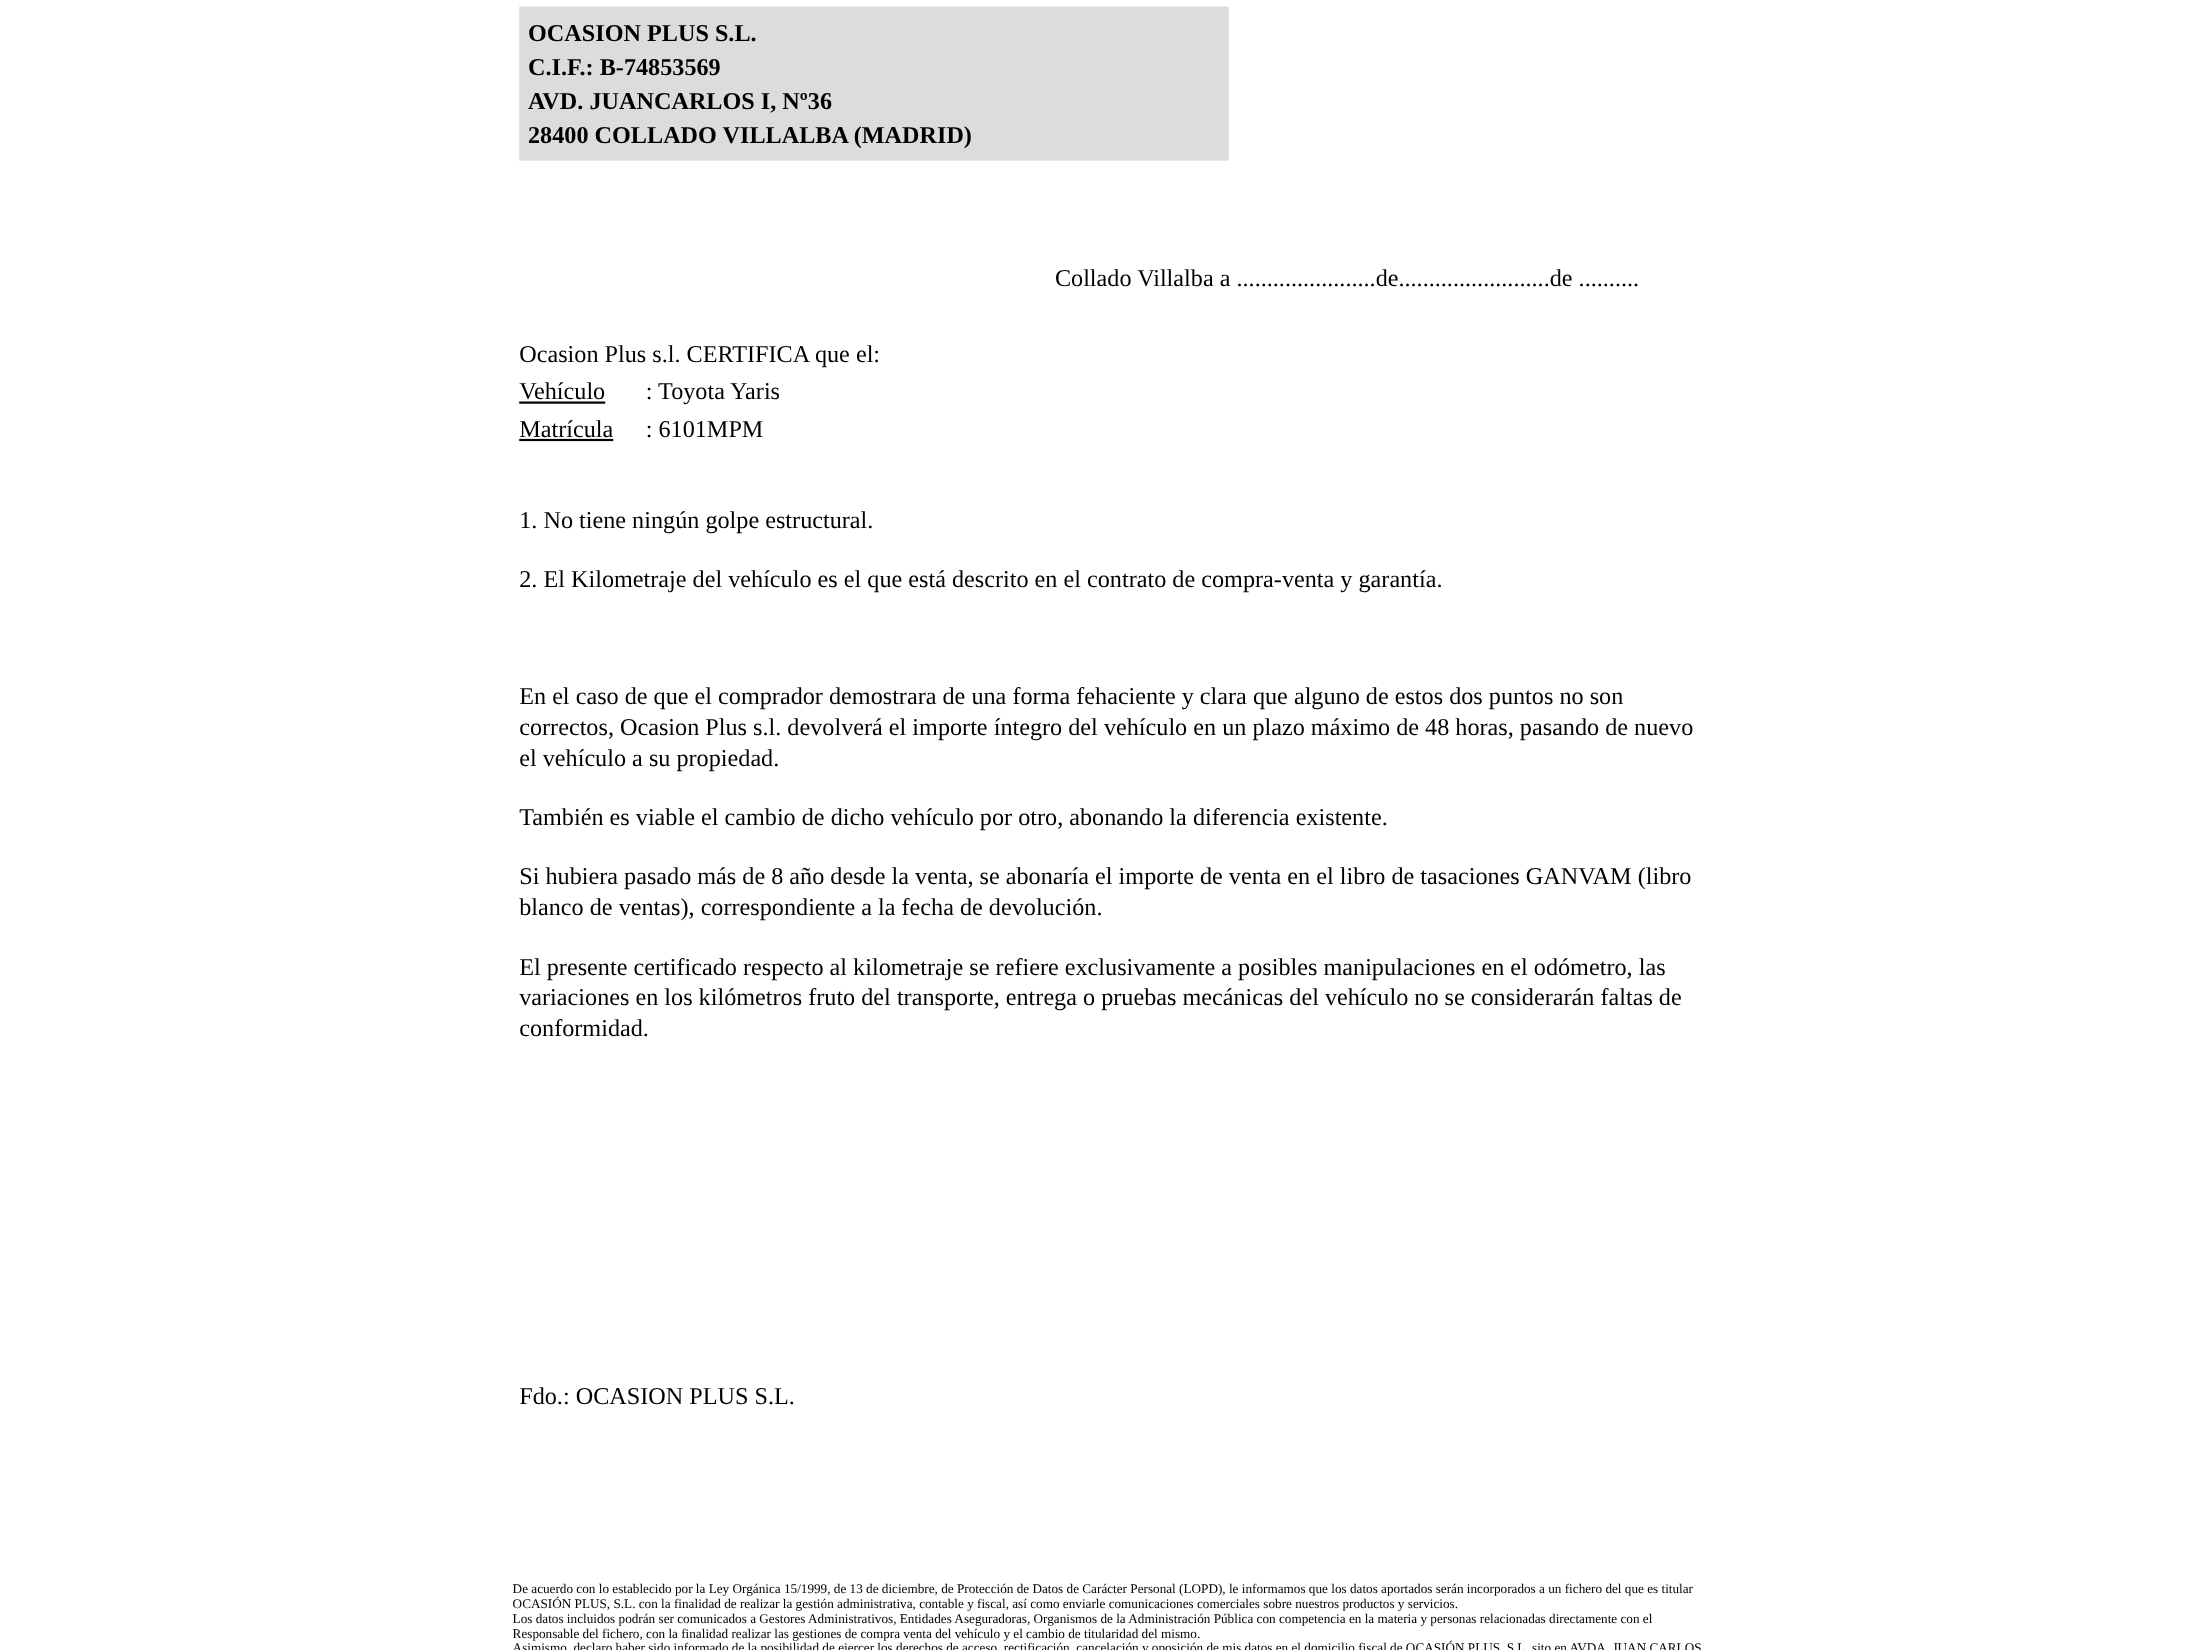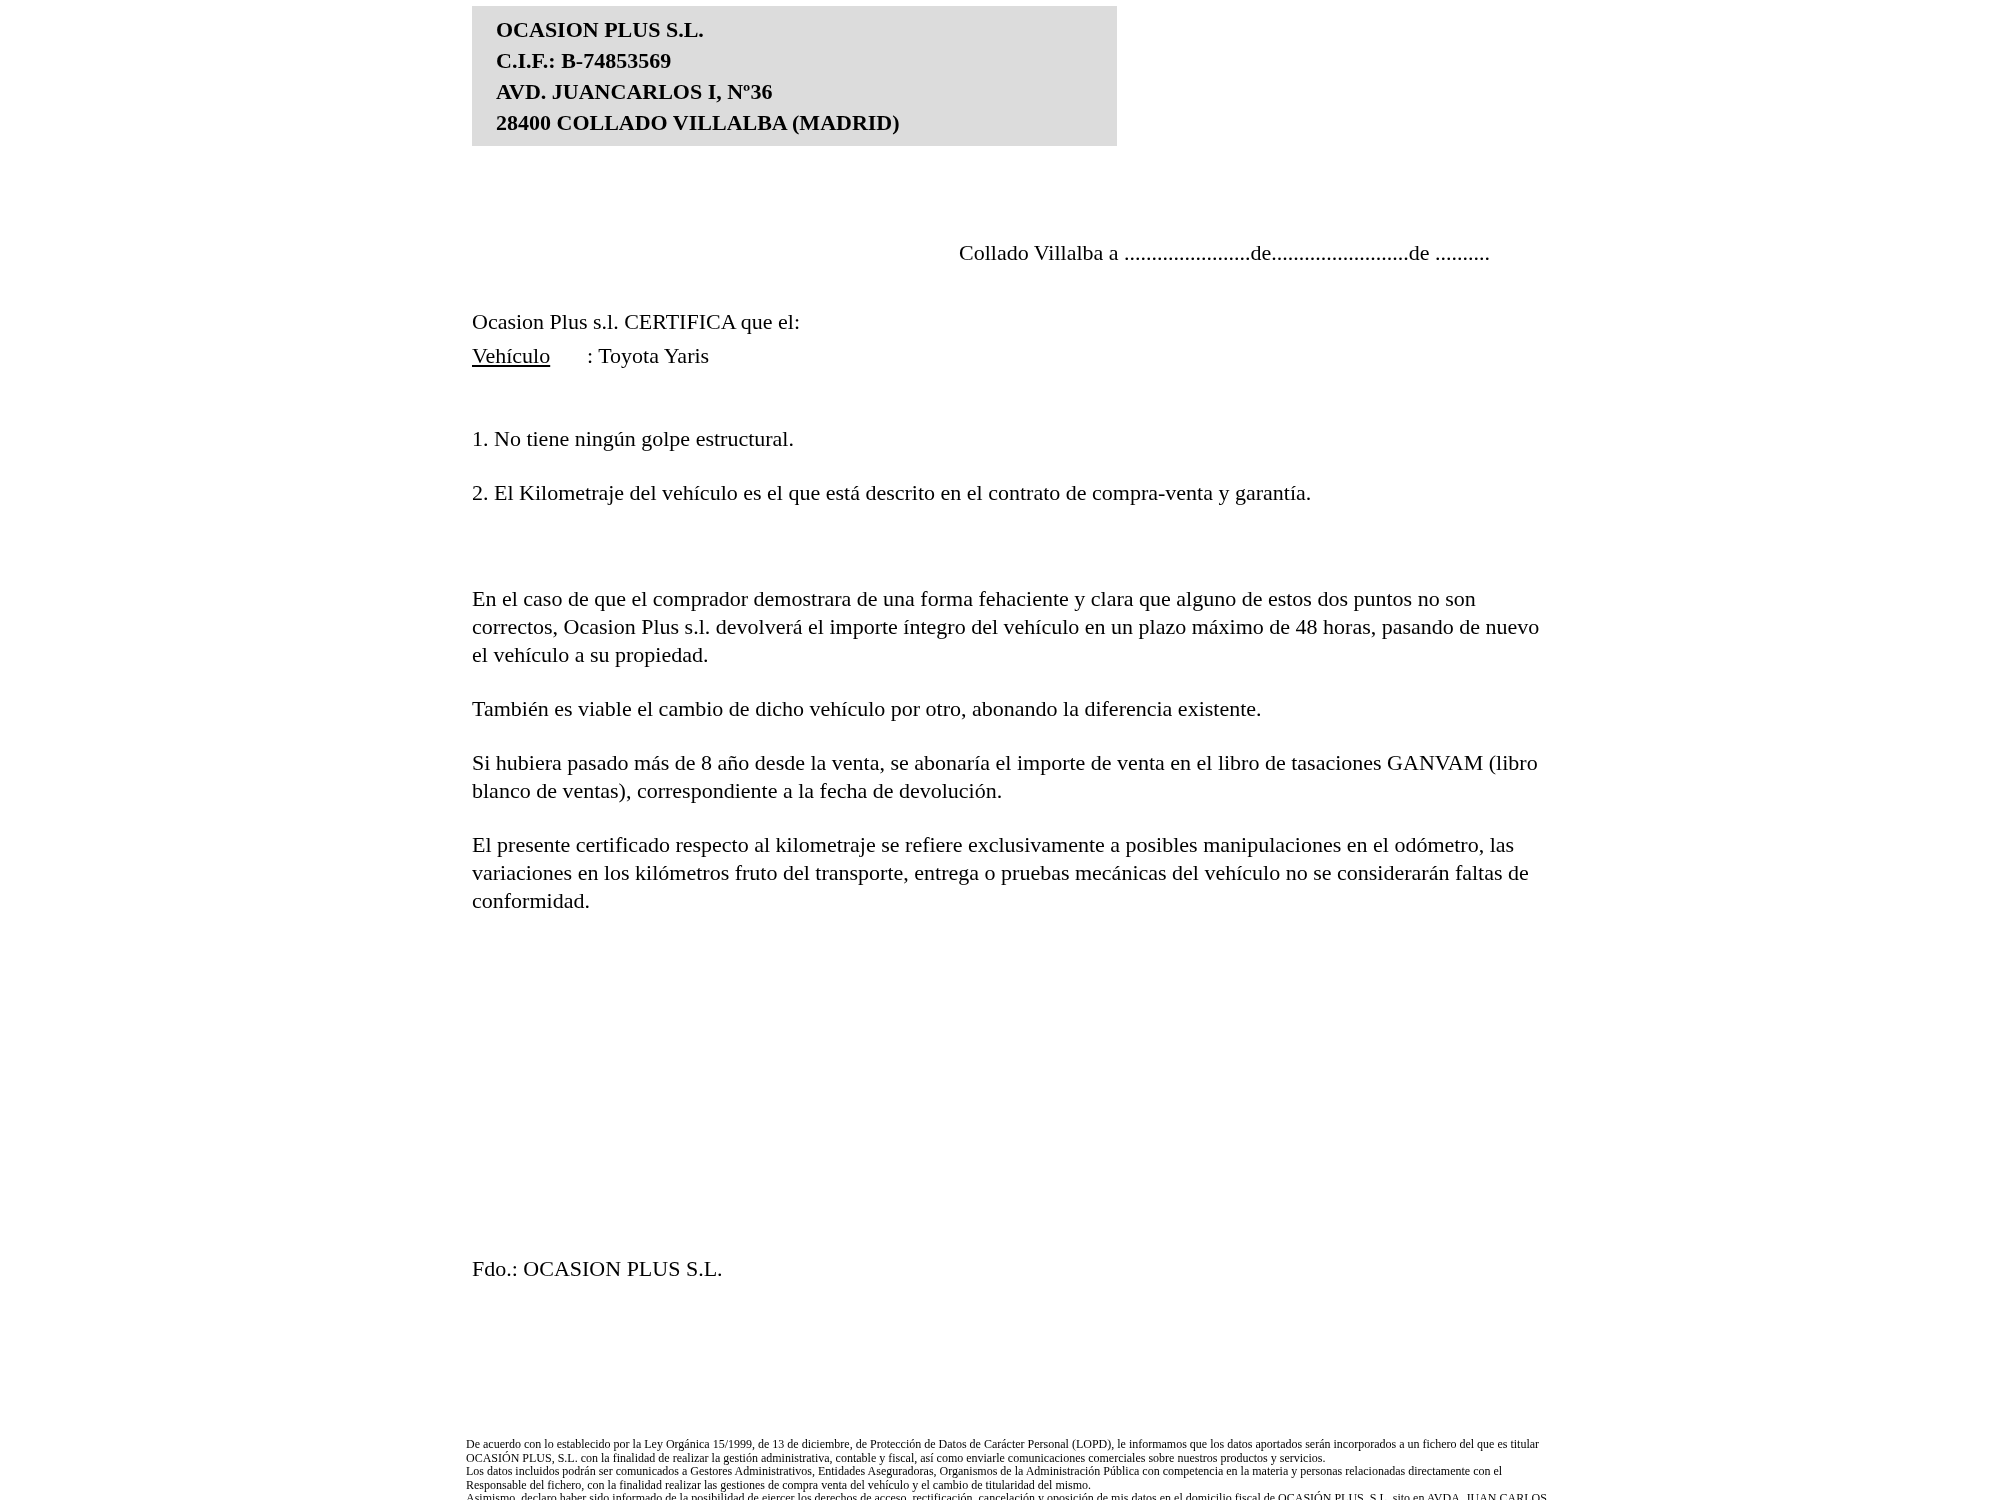--- a/index.html
+++ b/index.html
@@ -16,21 +16,21 @@
     color: #000000;
     overflow: hidden;
   }
   .header-box {
     position: absolute;
     left: 472px;
     top: 6px;
     width: 645px;
     box-sizing: border-box;
     background: #dcdcdc;
-    padding: 8px 12px 8px 24px;
+    padding: 8px 12px 8px 8px;
     font-weight: bold;
     font-size: 22px;
     line-height: 31px;
   }
   .header-box div {
     white-space: nowrap;
   }
   .date-line {
     position: absolute;
     left: 959px;
@@ -103,20 +103,23 @@
 
   <div class="date-line">Collado Villalba a .......................de.........................de ..........</div>
 
   <div class="content">
     <div class="certify-intro">Ocasion Plus s.l. CERTIFICA que el:</div>
 
     <div class="kv-line">
       <span class="kv-label">Vehículo</span><span>: Toyota Yaris</span>
     </div>
 
+    <div class="kv-line">
+      <span class="kv-label">Matrícula</span><span>: 6101MPM</span>
+    </div>
 
     <div class="points">
       <div class="point">1. No tiene ningún golpe estructural.</div>
       <div class="point">2. El Kilometraje del vehículo es el que está descrito en el contrato de compra-venta y garantía.</div>
     </div>
 
     <div class="paragraphs">
       <div class="para">En el caso de que el comprador demostrara de una forma fehaciente y clara que alguno de estos dos puntos no son correctos, Ocasion Plus s.l. devolverá el importe íntegro del vehículo en un plazo máximo de 48 horas, pasando de nuevo el vehículo a su propiedad.</div>
       <div class="para">También es viable el cambio de dicho vehículo por otro, abonando la diferencia existente.</div>
       <div class="para">Si hubiera pasado más de 8 año desde la venta, se abonaría el importe de venta en el libro de tasaciones GANVAM (libro blanco de ventas), correspondiente a la fecha de devolución.</div>

